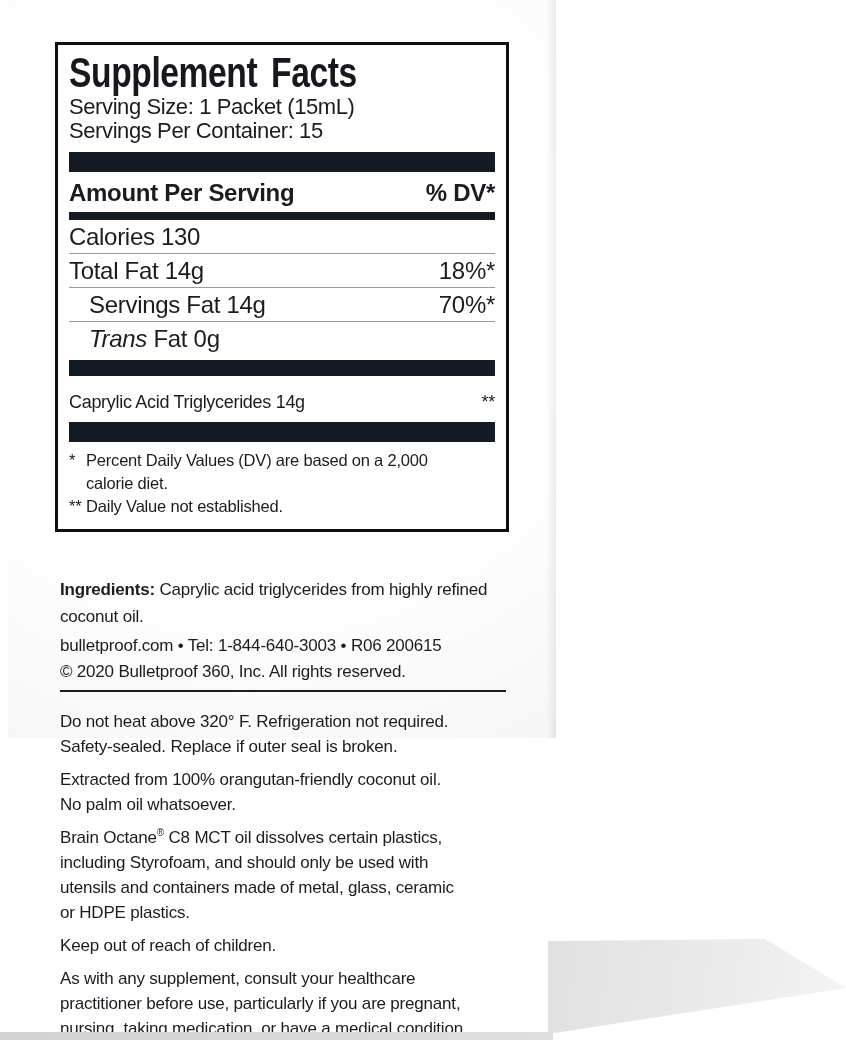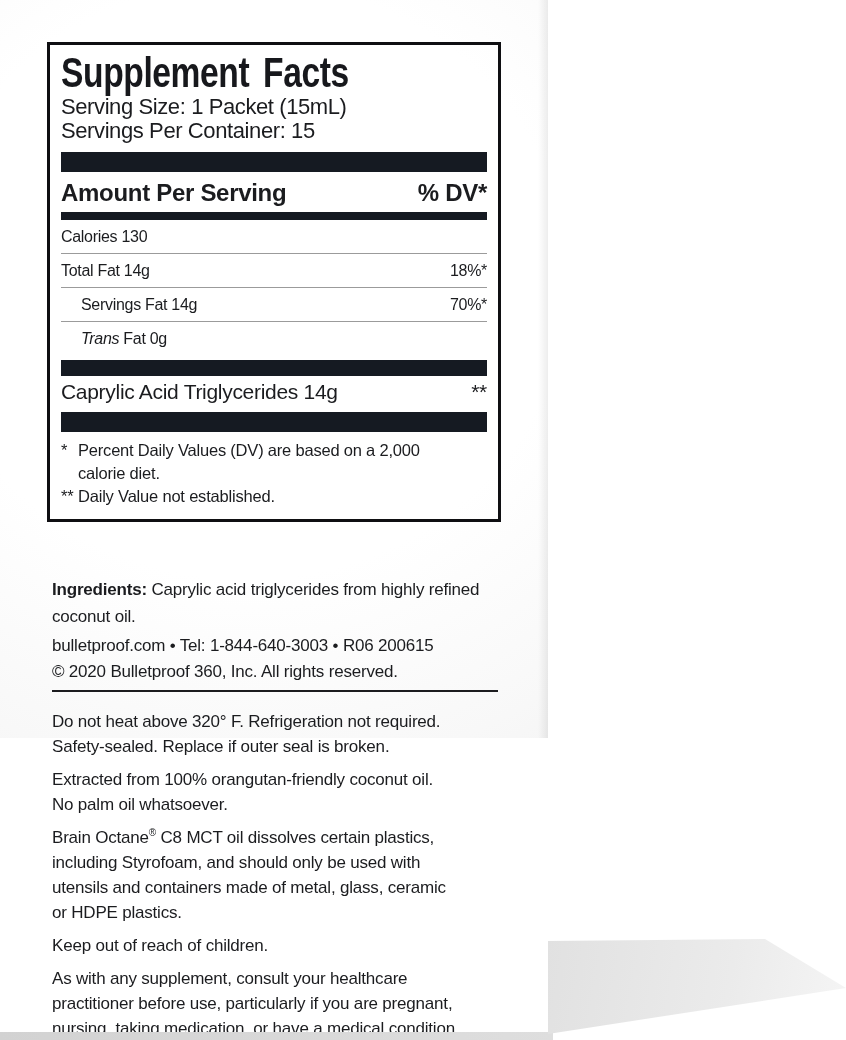--- a/index.html
+++ b/index.html
@@ -3,21 +3,21 @@
 <meta charset="utf-8">
 <style>
   html,body{margin:0;padding:0;background:#ffffff;}
   .stage{
     position:relative;width:846px;height:1040px;overflow:hidden;
     font-family:"Liberation Sans","DejaVu Sans",sans-serif;
     color:#1b1c1f;background:#ffffff;
   }
   
   .package{
-    position:absolute;left:0;top:0;width:548px;height:738px;
+    position:absolute;left:8px;top:0;width:548px;height:738px;
     background:radial-gradient(130% 90% at 45% 38%, #ffffff 45%, #f8f8f8 75%, #f0f0f0 100%);
   }
   .package::after{
     content:"";position:absolute;right:0;top:0;bottom:0;width:10px;
     background:linear-gradient(to right, rgba(0,0,0,0), rgba(0,0,0,0.07));
   }
   .package-bottom-edge{
     position:absolute;left:0;top:1032px;width:553px;height:8px;
     background:linear-gradient(to right,#d2d2d2,#dedede);
   }
@@ -39,27 +39,27 @@
   }
   .serving-line{font-size:22px;line-height:24px;letter-spacing:-0.4px;white-space:nowrap;}
   .bar{background:#151a22;width:100%;}
   .bar-1{height:20px;margin-top:9px;}
   .bar-2{height:8px;}
   .bar-3{height:16px;margin-top:5px;}
   .bar-4{height:20px;}
   .hdr-row{display:flex;justify-content:space-between;align-items:baseline;
     padding:7px 0 5px 0;font-weight:bold;font-size:24px;letter-spacing:-0.3px;}
   .nrow{display:flex;justify-content:space-between;align-items:baseline;
-    font-size:16px;line-height:26px;letter-spacing:-0.3px;padding:4px 0 3px 0;
+    font-size:24px;line-height:26px;letter-spacing:-0.3px;padding:4px 0 3px 0;
     border-bottom:1.5px solid #9b9b9b;}
   .nrow.no-line{border-bottom:none;}
   .nrow .ind{padding-left:20px;}
   .nrow .it{font-style:italic;}
   .xrow{display:flex;justify-content:space-between;align-items:baseline;
-    font-size:21px;line-height:26px;letter-spacing:-0.3px;padding:3px 0 7px 0;gap:20px;}
+    font-size:18px;line-height:26px;letter-spacing:-0.3px;padding:13px 0 7px 0;gap:20px;}
   .footnotes{padding:7px 0 11px 0;font-size:16.5px;line-height:23px;letter-spacing:-0.2px;}
   .fn{display:flex;}
   .fn .marker{width:17px;flex:0 0 17px;}
   .fn .lines{flex:1;}
   
   .below-box{position:absolute;left:52px;top:540px;width:500px;margin-top:36px;}
   .below-box div{white-space:nowrap;}
   .para{font-size:17px;line-height:27px;letter-spacing:-0.2px;}
   .para b{letter-spacing:-0.2px;}
   .distributed{line-height:26px;margin-top:3px;}

